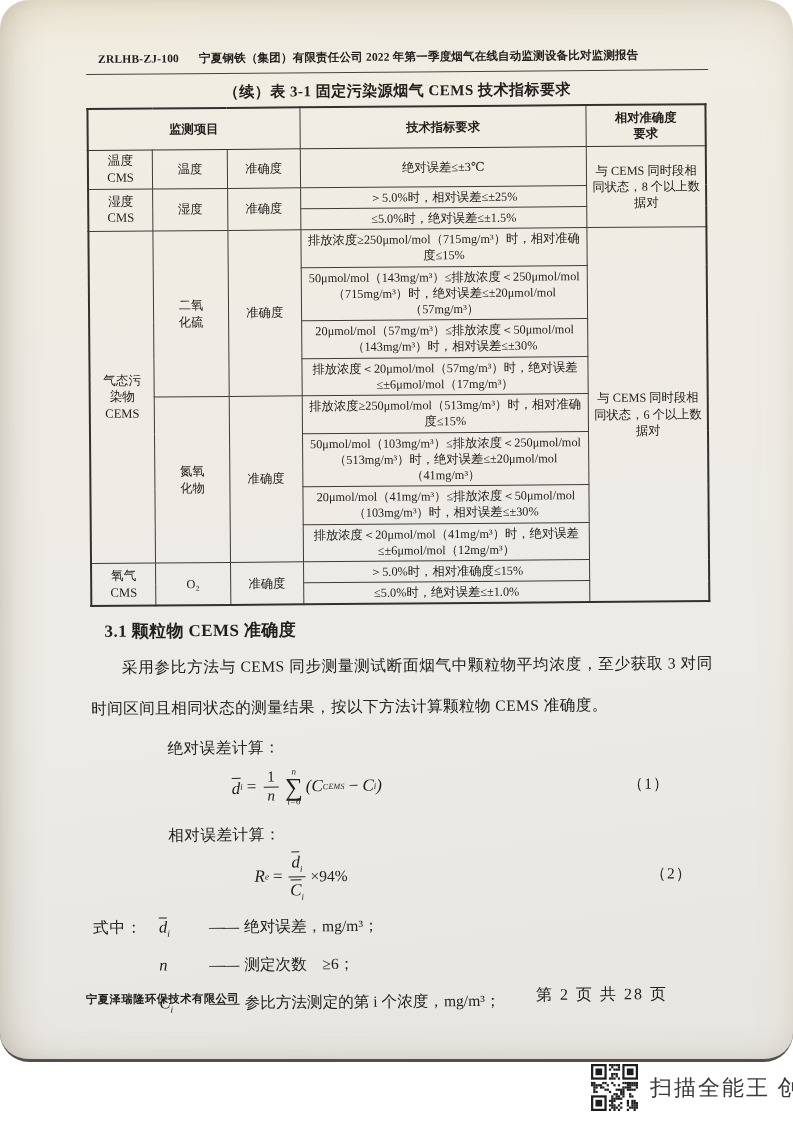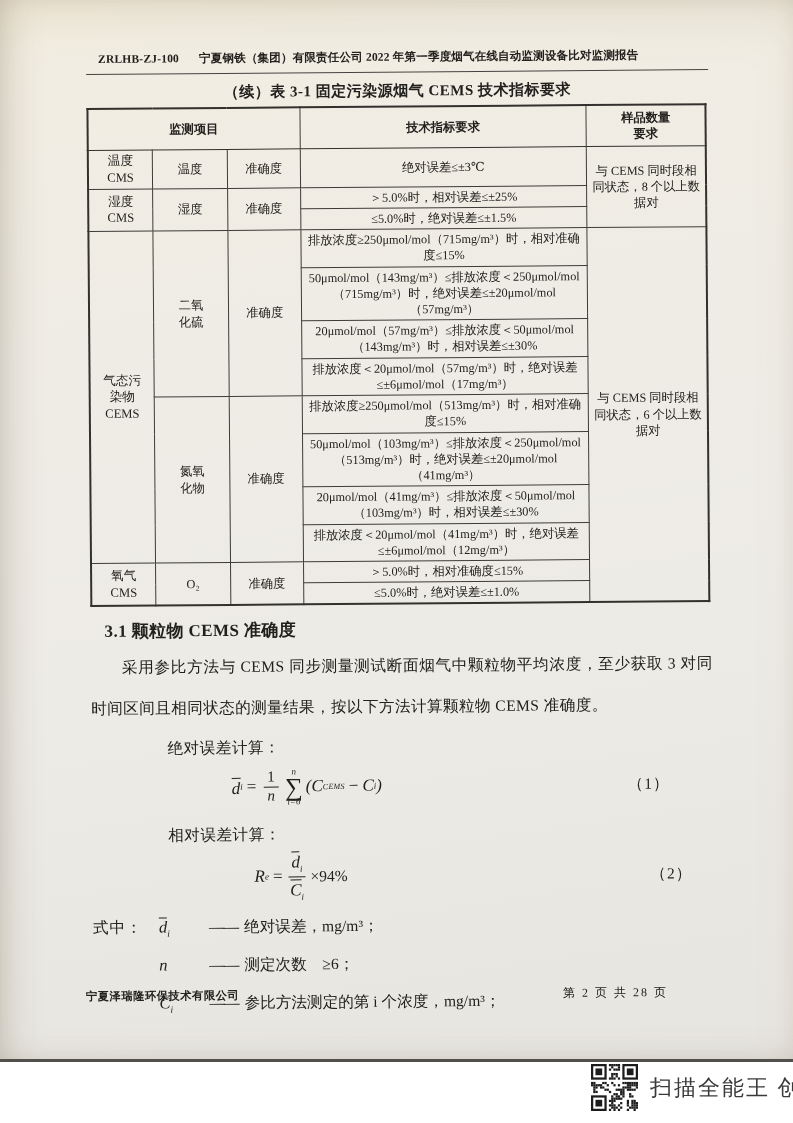--- a/index.html
+++ b/index.html
@@ -10,20 +10,21 @@
     color:#23211e;
   }
   
   .scan-page{
     position:absolute;left:0;top:0;width:793px;height:1059px;
     background:linear-gradient(172deg,#f4eedf 0%,#f1ede2 6%,#efece5 30%,#edebe6 62%,#e7e5e0 100%);
     box-shadow:inset 22px -10px 45px -28px rgba(125,112,90,.45),
                inset -6px 0 30px -22px rgba(125,112,90,.30),
                inset 0 26px 60px -30px rgba(160,140,105,.35);
     border-bottom:3px solid #51504b;
+    border-radius:29px;
   }
   .inner{
     position:absolute;left:86px;top:52px;width:622px;
     transform:rotate(-0.45deg);transform-origin:top left;
   }
   
   .doc-header{
     display:flex;align-items:baseline;gap:20px;
     font-size:11.5px;font-weight:600;letter-spacing:.2px;
     padding:0 6px 7px 12px;border-bottom:1.6px solid #454340;
@@ -86,21 +87,21 @@
   .dsym{width:50px;font-style:italic;font-size:16.5px;}
   .dsym sub{font-size:9.5px;}
   .ddash{letter-spacing:-1px;margin-right:6px;font-style:normal;}
   
   .footer{
     position:absolute;left:86px;top:986px;width:600px;
     display:flex;justify-content:space-between;align-items:baseline;
     transform:rotate(-0.4deg);
   }
   .footer .company{font-size:11.2px;font-weight:bold;letter-spacing:.6px;}
-  .footer .page-info{font-size:12px;letter-spacing:2px;margin-right:18px;}
+  .footer .page-info{font-size:16px;letter-spacing:2px;margin-right:18px;}
   
   .watermark{
     position:absolute;left:591px;top:1064px;
     display:flex;align-items:center;gap:12px;background:#fff;
   }
   .qr{width:47px;height:47px;display:block;}
   .wm-text{font-size:22px;color:#3a3a3a;letter-spacing:2px;white-space:nowrap;}
 </style>
 </head>
 <body>
@@ -123,21 +124,21 @@
           <col style="width:64px">
           <col style="width:74px">
           <col style="width:72px">
           <col style="width:284px">
           <col style="width:118px">
         </colgroup>
       <thead>
         <tr>
           <th colspan="3">监测项目</th>
           <th>技术指标要求</th>
-          <th class="pre">样品数量
+          <th class="pre">相对准确度
 要求</th>
         </tr>
       </thead>
       <tbody>
         <tr>
           <td class="cat pre">温度
 CMS</td>
           <td>温度</td>
           <td>准确度</td>
           <td>绝对误差≤±3℃</td>

